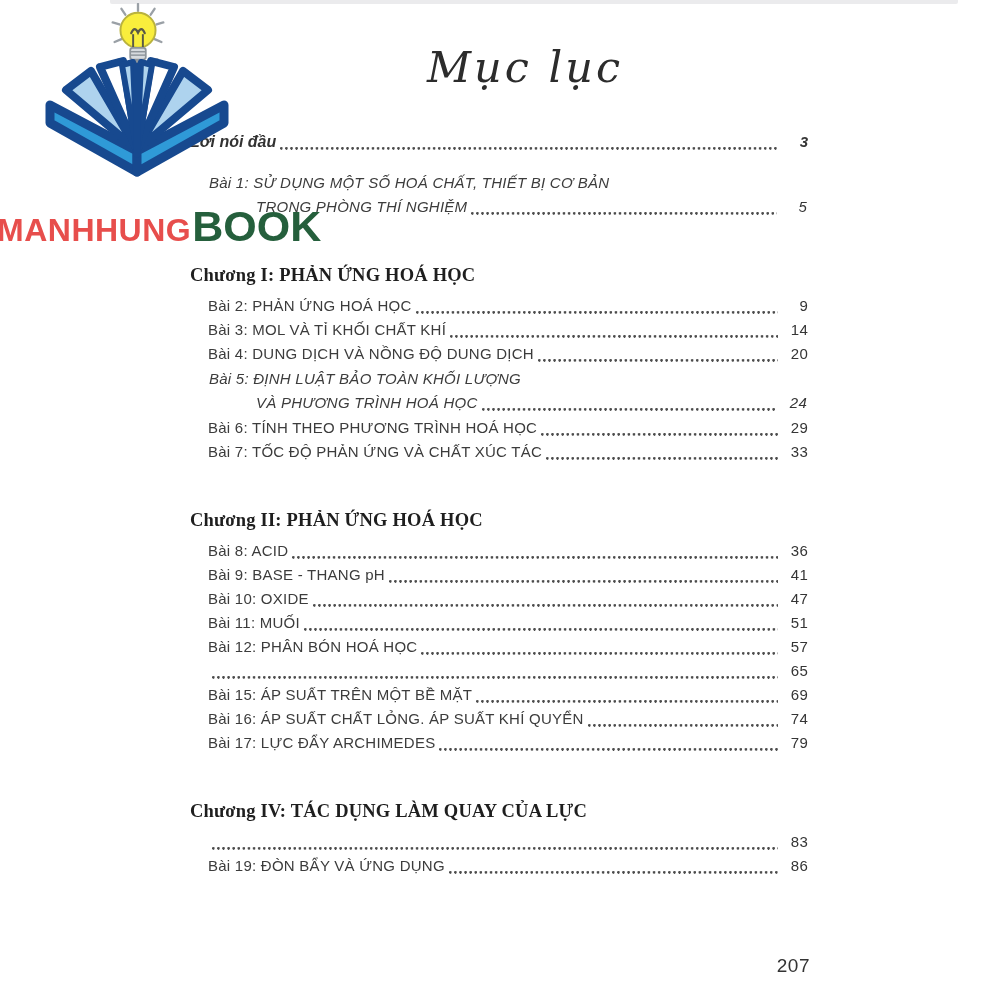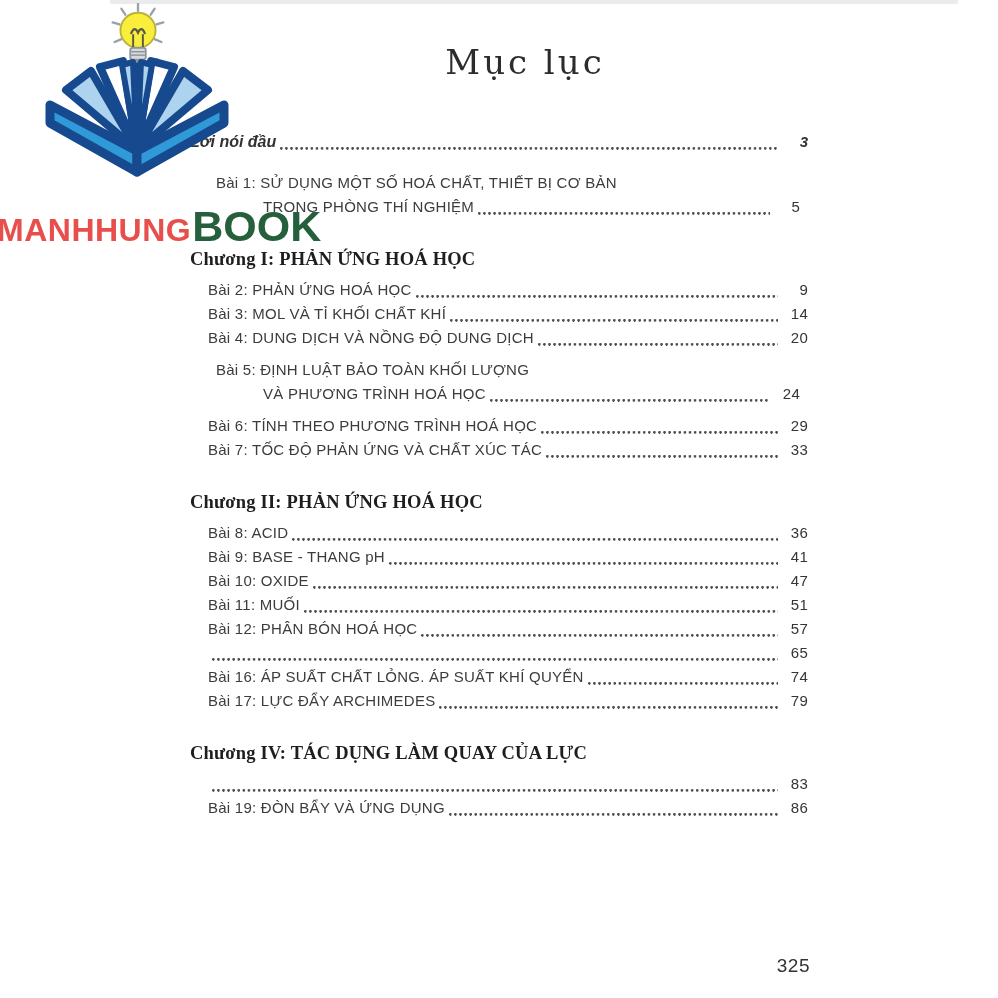--- a/index.html
+++ b/index.html
@@ -7,32 +7,32 @@
     position:relative;width:998px;height:998px;background:#ffffff;
     font-family:"Liberation Sans",sans-serif;color:#3c3c3c;overflow:hidden;
   }
   .page-top-edge{
     position:absolute;left:110px;top:0;width:848px;height:4px;
     background:#ebebed;border-radius:0 0 2px 2px;
   }
   .title{
     position:absolute;top:42px;left:0;width:100%;box-sizing:border-box;
     padding-left:52px;text-align:center;
-    font-family:"DejaVu Serif",serif;font-size:34px;
+    font-family:"DejaVu Serif",serif;font-style:italic;font-size:43px;
     letter-spacing:3px;color:#2c2c2c;
   }
   .toc{position:absolute;left:190px;top:130px;width:618px;}
   .row{display:flex;align-items:baseline;}
   .item{padding-left:18px;font-size:15px;line-height:24px;letter-spacing:0.25px;color:#3c3c3c;}
   .preface{font-weight:bold;font-style:italic;font-size:16px;line-height:24px;color:#323232;}
   .chapter{
     font-family:"Liberation Serif",serif;font-weight:bold;font-size:18.5px;
-    line-height:26px;margin-top:27px;margin-bottom:6px;color:#1e1e1e;letter-spacing:0.2px;
-  }
-  .multi{margin:8px;}
+    line-height:26px;margin-top:43px;margin-bottom:6px;color:#1e1e1e;letter-spacing:0.2px;
+  }
+  .multi{margin:1px;font-style:italic;}
   .multi.first{margin-top:17px;}
   .multi .l2{padding-left:65px;}
   .dots{flex:1;position:relative;margin:0 2px;align-self:stretch;min-width:30px;}
   .dots::after{
     content:"";position:absolute;left:2px;right:2px;bottom:4px;height:3px;
     background-image:radial-gradient(circle at 1.3px 1.4px,#4c4c4c 1.12px,transparent 1.5px);
     background-size:5.1px 3px;background-repeat:repeat-x;
   }
   .pg{min-width:26px;text-align:right;font-size:15px;color:#353535;}
   .preface .pg{font-weight:bold;font-style:italic;}
@@ -158,20 +158,25 @@
     <span class="pg">57</span>
   </div>
 
 
   <div class="row item">
     <span class="dots"></span>
     <span class="pg">65</span>
   </div>
 
 
+  <div class="row item">
+    <span class="lbl">Bài 15: ÁP SUẤT TRÊN MỘT BỀ MẶT</span>
+    <span class="dots"></span>
+    <span class="pg">69</span>
+  </div>
 
   <div class="row item">
     <span class="lbl">Bài 16: ÁP SUẤT CHẤT LỎNG. ÁP SUẤT KHÍ QUYỂN</span>
     <span class="dots"></span>
     <span class="pg">74</span>
   </div>
 
   <div class="row item">
     <span class="lbl">Bài 17: LỰC ĐẨY ARCHIMEDES</span>
     <span class="dots"></span>
@@ -187,21 +192,21 @@
     <span class="pg">83</span>
   </div>
 
   <div class="row item">
     <span class="lbl">Bài 19: ĐÒN BẨY VÀ ỨNG DỤNG</span>
     <span class="dots"></span>
     <span class="pg">86</span>
   </div>
 </div>
 
-  <div class="folio">325</div>
+  <div class="folio">207</div>
 
   <div class="logo">
     <svg class="bulb" viewBox="0 0 64 78" xmlns="http://www.w3.org/2000/svg">
       <g stroke="#9aa0a6" stroke-width="2.4" stroke-linecap="round">
         <line x1="32" y1="1" x2="32" y2="8"></line>
         <line x1="15" y1="6" x2="19" y2="12"></line>
         <line x1="49" y1="6" x2="45" y2="12"></line>
         <line x1="6" y1="20" x2="13" y2="22"></line>
         <line x1="58" y1="20" x2="51" y2="22"></line>
         <line x1="8" y1="40" x2="15" y2="37"></line>

